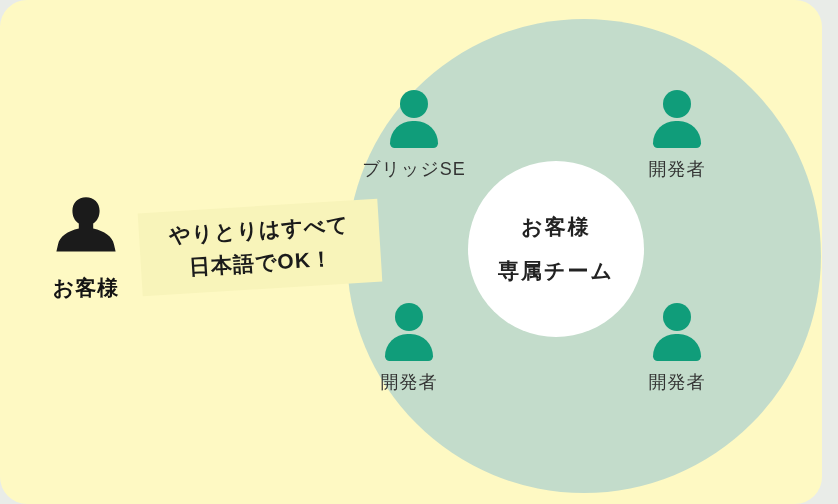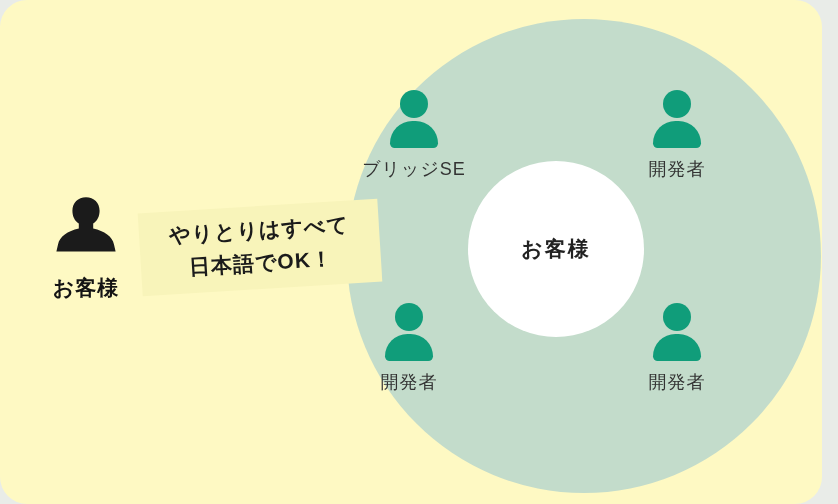--- a/index.html
+++ b/index.html
@@ -162,20 +162,21 @@
   <div class="member pos-br">
     <div class="person-icon">
       <div class="person-head"></div>
       <div class="person-body"></div>
     </div>
     <div class="member-label">開発者</div>
   </div>
 
   <div class="inner-circle">
     <div>お客様</div>
+    <div>専属チーム</div>
   </div>
 
   <div class="customer">
     <div class="customer-icon">
       <svg viewBox="0 0 80 80" aria-hidden="true">
         <path d="M40 4 C30 4 23 11 23 21 c0 7 3 13 8 16 l0 6 c-14 3 -24 10 -26 20 l-2 9 h74 l-2 -9 c-2 -10 -12 -17 -26 -20 l0 -6 c5 -3 8 -9 8 -16 C57 11 50 4 40 4 Z"></path>
       </svg>
     </div>
     <div class="customer-label">お客様</div>
   </div>

